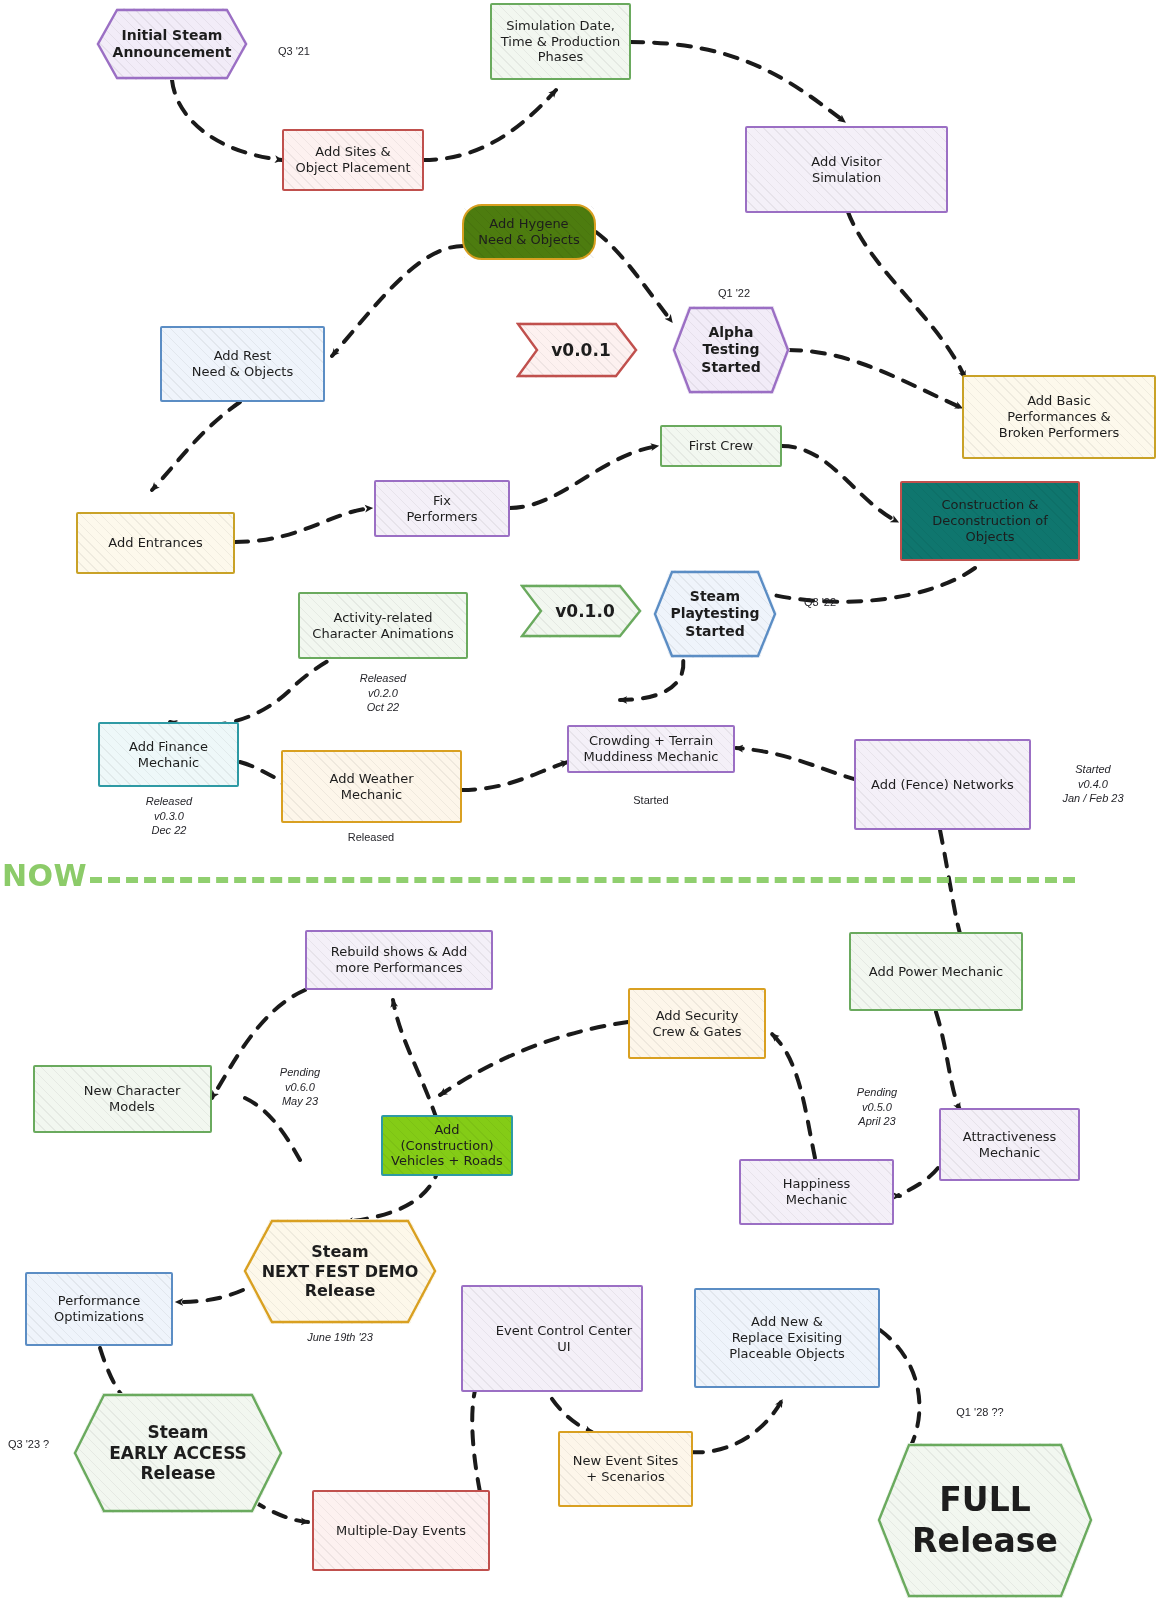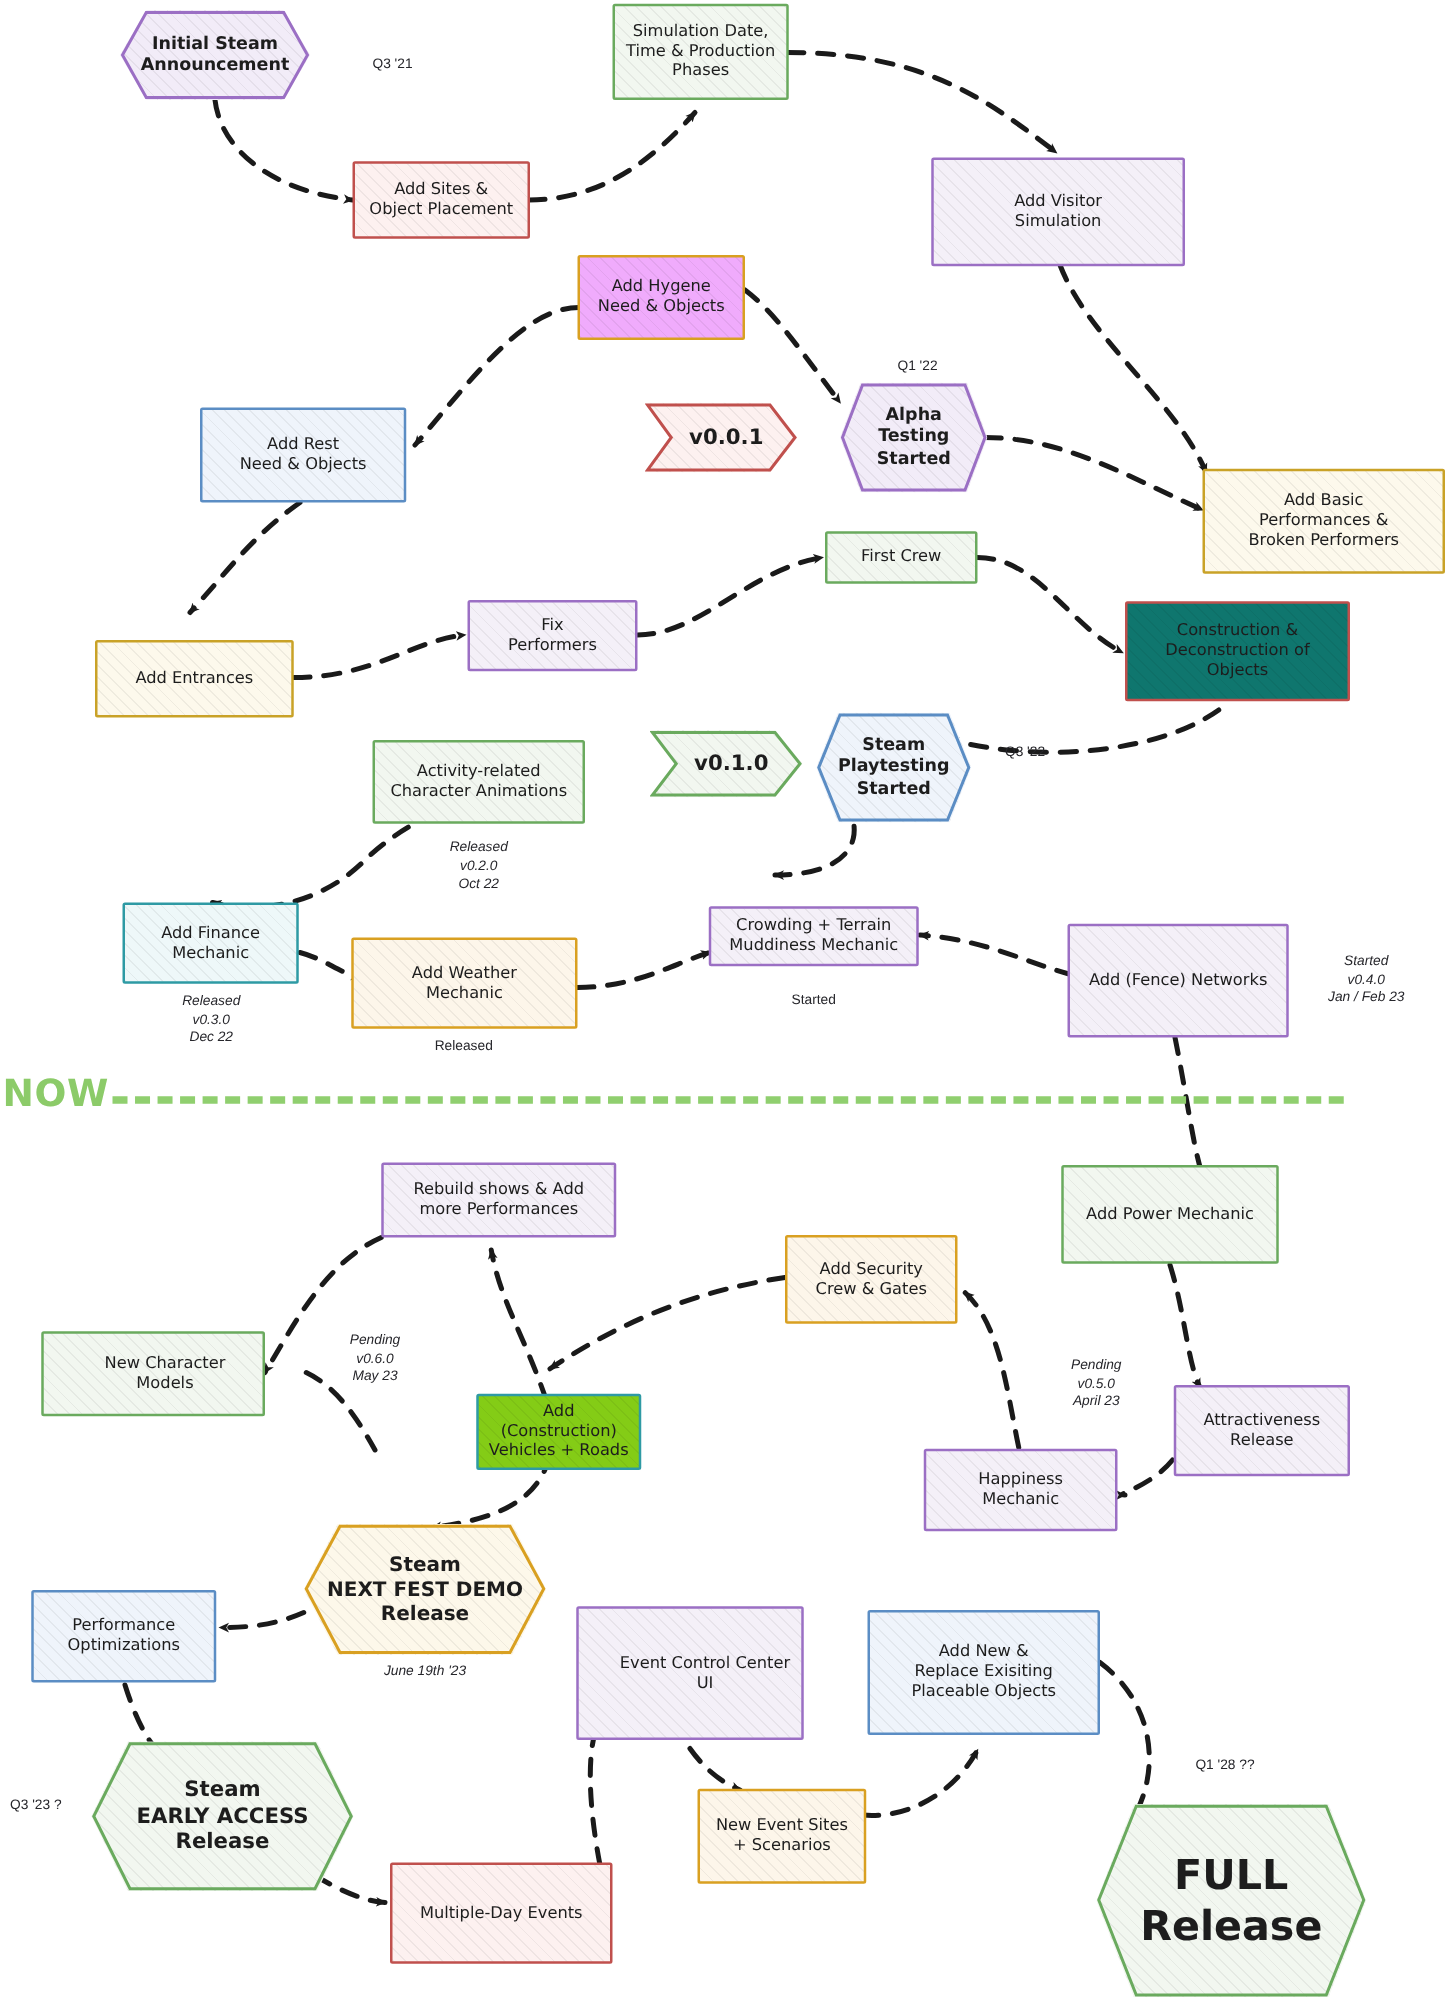--- a/index.html
+++ b/index.html
@@ -121,39 +121,39 @@
   </svg>
 
   <div class="node hexnode" style="left:96px;top:8px;width:152px;height:72px;font-size:14px;font-weight:700;">
     <div class="hexbg" style="background:#f2ecf8;border:0;"></div>
     <svg style="position:absolute;inset:0;z-index:-1;" viewBox="0 0 152 72" preserveAspectRatio="none">
       <polygon points="21,2 131,2 150,36 131,70 21,70 2,36" fill="none" stroke="#9b6fc4" stroke-width="2.4"></polygon>
     </svg>
     <span class="lbl">Initial Steam
 Announcement</span>
   </div>
-  <div class="note plain" style="left:250px;top:44px;width:60px;text-align:center;margin-left:34px;">Q3 '21</div>
+  <div class="note plain" style="left:250px;top:44px;width:60px;text-align:right;">Q3 '21</div>
 
   <div class="node rect" style="left:282px;top:129px;width:142px;height:62px;border-color:#c0504d;background:#fdf1f0;font-size:13px;">
     <span class="lbl">Add Sites &amp;
 Object Placement</span>
   </div>
 
   <div class="node rect" style="left:490px;top:3px;width:141px;height:77px;border-color:#6aaa5e;background:#f2f7f0;font-size:13px;">
     <span class="lbl">Simulation Date,
 Time &amp; Production
 Phases</span>
   </div>
 
   <div class="node rect" style="left:745px;top:126px;width:203px;height:87px;border-color:#9b6fc4;background:#f4f0f8;font-size:13px;">
     <span class="lbl">Add Visitor
 Simulation</span>
   </div>
 
-  <div class="node rect" style="left:462px;top:204px;width:134px;height:68px;border-color:#d9a021;background:#f0abfc;font-size:13px;">
+  <div class="node rect" style="left:462px;top:204px;width:134px;height:56px;border-color:#d9a021;background:#4d7c0f;font-size:13px;border-radius:20px;">
     <span class="lbl">Add Hygene
 Need &amp; Objects</span>
   </div>
 
   <div class="node vernode" style="left:516px;top:322px;width:122px;height:56px;font-size:17px;font-weight:700;">
     <div class="verbg" style="background:#fdf1f0;"></div>
     <svg style="position:absolute;inset:0;z-index:-1;" viewBox="0 0 122 56" preserveAspectRatio="none">
       <polygon points="2,2 100,2 120,28 100,54 2,54 21,28" fill="none" stroke="#c0504d" stroke-width="2.4"></polygon>
     </svg>
     <span class="lbl" style="padding-left:14px;">v0.0.1</span>
@@ -280,21 +280,21 @@
 v0.6.0
 May 23</div>
 
   <div class="node rect" style="left:381px;top:1115px;width:132px;height:61px;border-color:#2e9aa4;background:#84cc16;font-size:13px;">
     <span class="lbl">Add (Construction)
 Vehicles + Roads</span>
   </div>
 
   <div class="node rect" style="left:939px;top:1108px;width:141px;height:73px;border-color:#9b6fc4;background:#f4f0f8;font-size:13px;">
     <span class="lbl">Attractiveness
-Release</span>
+Mechanic</span>
   </div>
   <div class="note ital" style="left:825px;top:1085px;width:104px;">Pending
 v0.5.0
 April 23</div>
 
   <div class="node rect" style="left:739px;top:1159px;width:155px;height:66px;border-color:#9b6fc4;background:#f4f0f8;font-size:13px;">
     <span class="lbl">Happiness
 Mechanic</span>
   </div>
 

